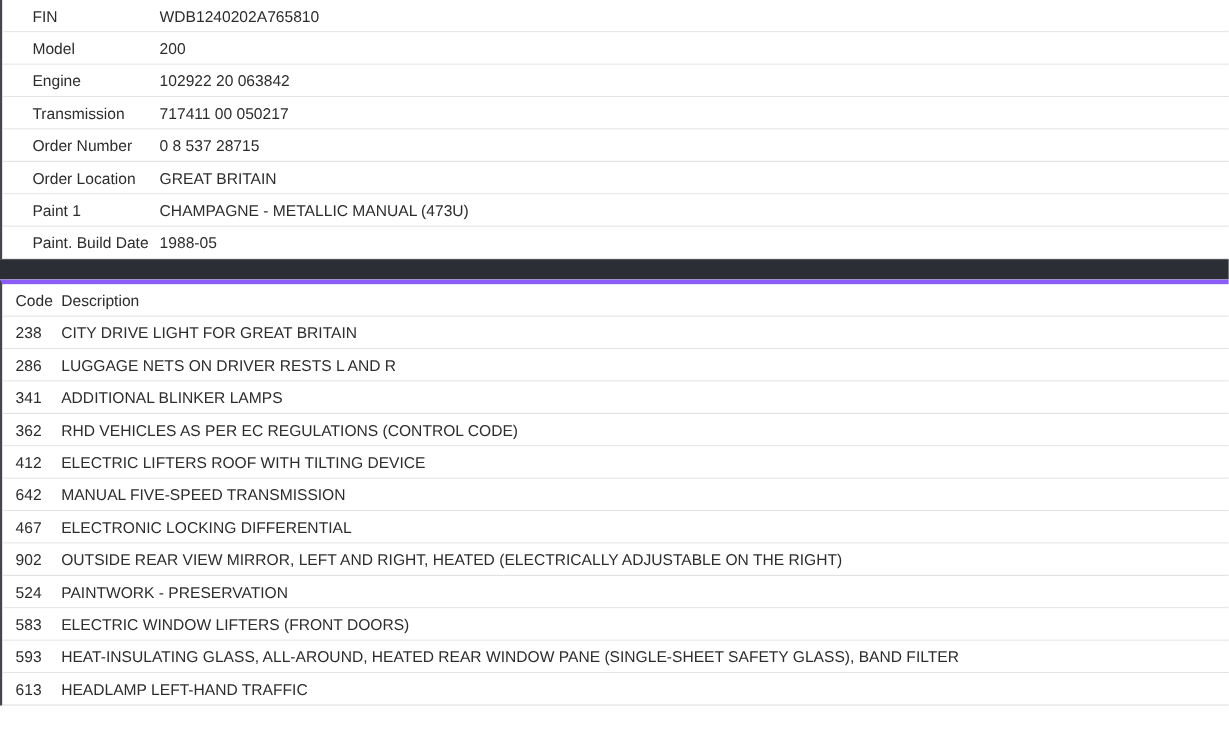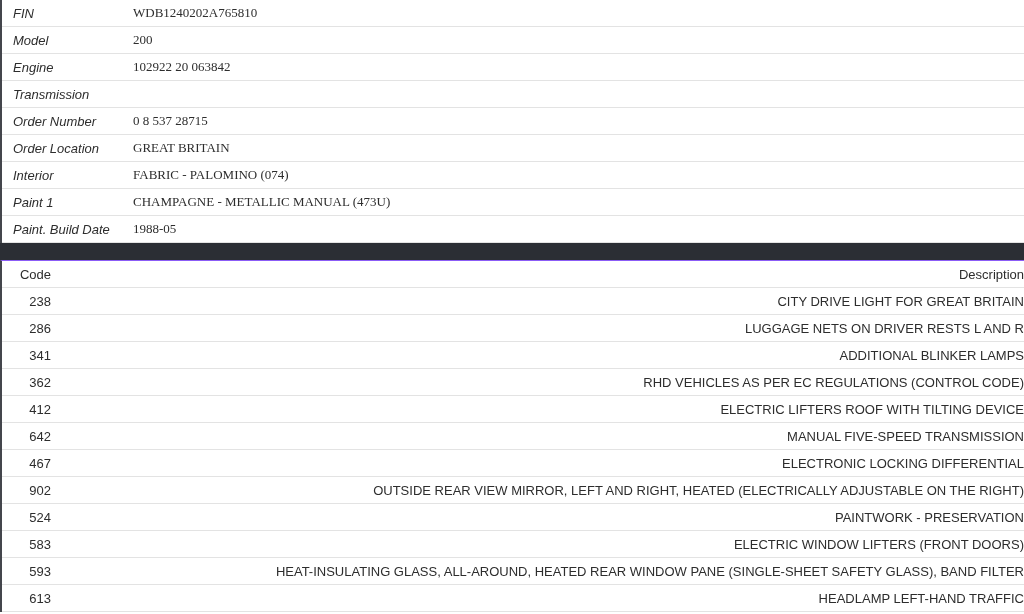--- a/index.html
+++ b/index.html
@@ -22,37 +22,36 @@
     display: flex;
     align-items: center;
     height: 27px;
     border-bottom: 1px solid #e3e3e3;
     background: #ffffff;
   }
 
   
   .info-label {
     width: 131px;
-    padding-left: 11px;
+    padding-left: 25px;
     flex: 0 0 131px;
     white-space: nowrap;
     overflow: hidden;
-    font-style: italic;
   }
-  .info-value { flex: 1; white-space: nowrap; overflow: hidden; font-family: Liberation Serif, serif; }
+  .info-value { flex: 1; white-space: nowrap; overflow: hidden; }
 
   
   .section-bar {
     width: 1024px;
     height: 17px;
     background: #2b2e34;
   }
 
   
-  .options-table { border-top: 1px solid #8b5cf6; text-align: right; }
+  .options-table { border-top: 4px solid #8b5cf6; }
   .opt-code {
     width: 49px;
     padding-left: 11px;
     flex: 0 0 49px;
     white-space: nowrap;
   }
   .opt-desc { flex: 1; white-space: nowrap; overflow: hidden; }
   .options-table .header-row { font-weight: 400; }
 </style>
 </head>
@@ -68,32 +67,29 @@
     <div class="row">
       <div class="info-label">Model</div>
       <div class="info-value">200</div>
     </div>
     <div class="row">
       <div class="info-label">Engine</div>
       <div class="info-value">102922 20 063842</div>
     </div>
     <div class="row">
       <div class="info-label">Transmission</div>
+      <div class="info-value">717411 00 050217</div>
     </div>
     <div class="row">
       <div class="info-label">Order Number</div>
       <div class="info-value">0 8 537 28715</div>
     </div>
     <div class="row">
       <div class="info-label">Order Location</div>
       <div class="info-value">GREAT BRITAIN</div>
-    </div>
-    <div class="row">
-      <div class="info-label">Interior</div>
-      <div class="info-value">FABRIC - PALOMINO (074)</div>
     </div>
     <div class="row">
       <div class="info-label">Paint 1</div>
       <div class="info-value">CHAMPAGNE - METALLIC MANUAL (473U)</div>
     </div>
     <div class="row">
       <div class="info-label">Paint. Build Date</div>
       <div class="info-value">1988-05</div>
     </div>
   </section>

